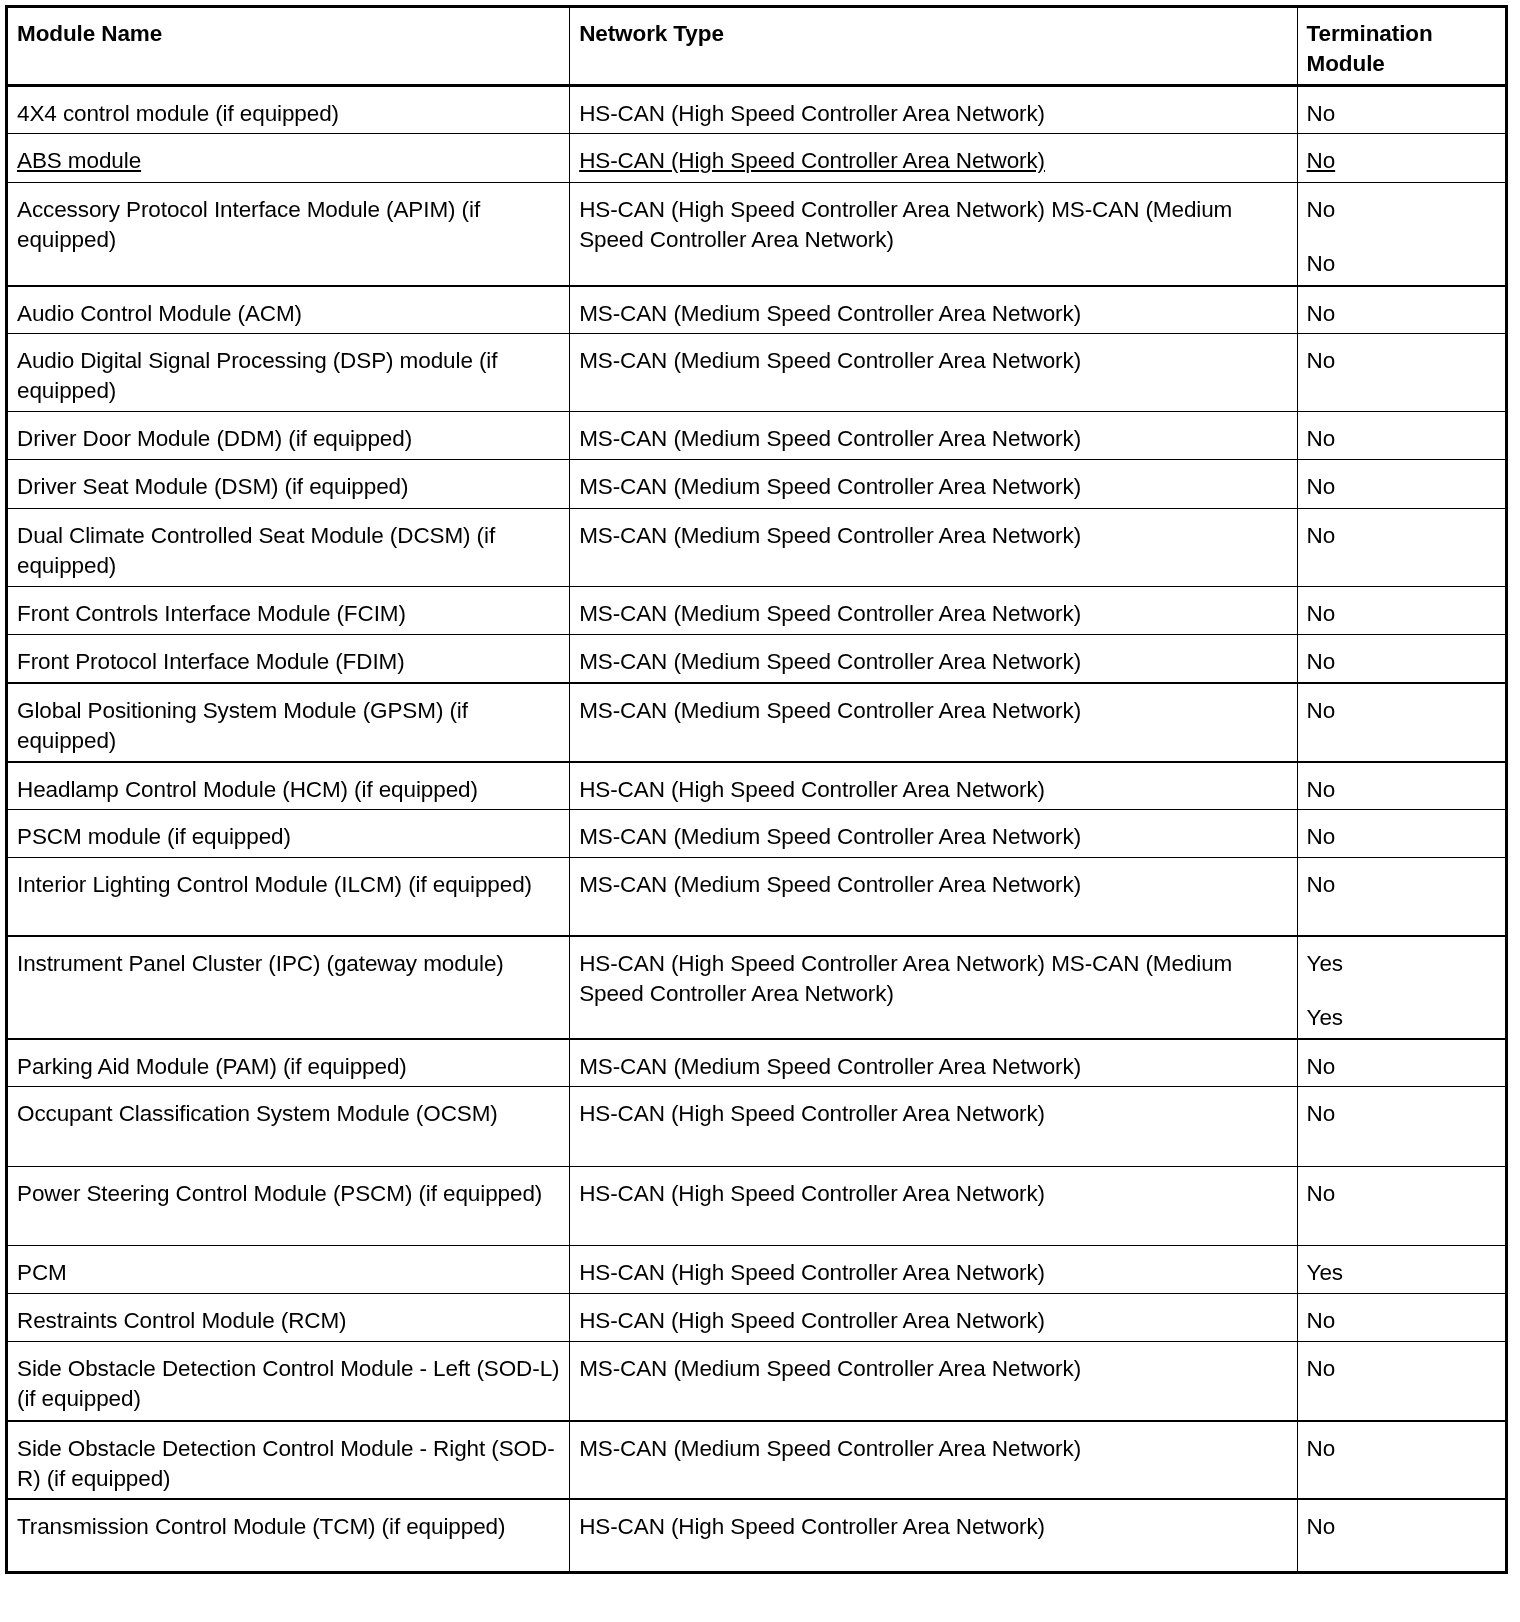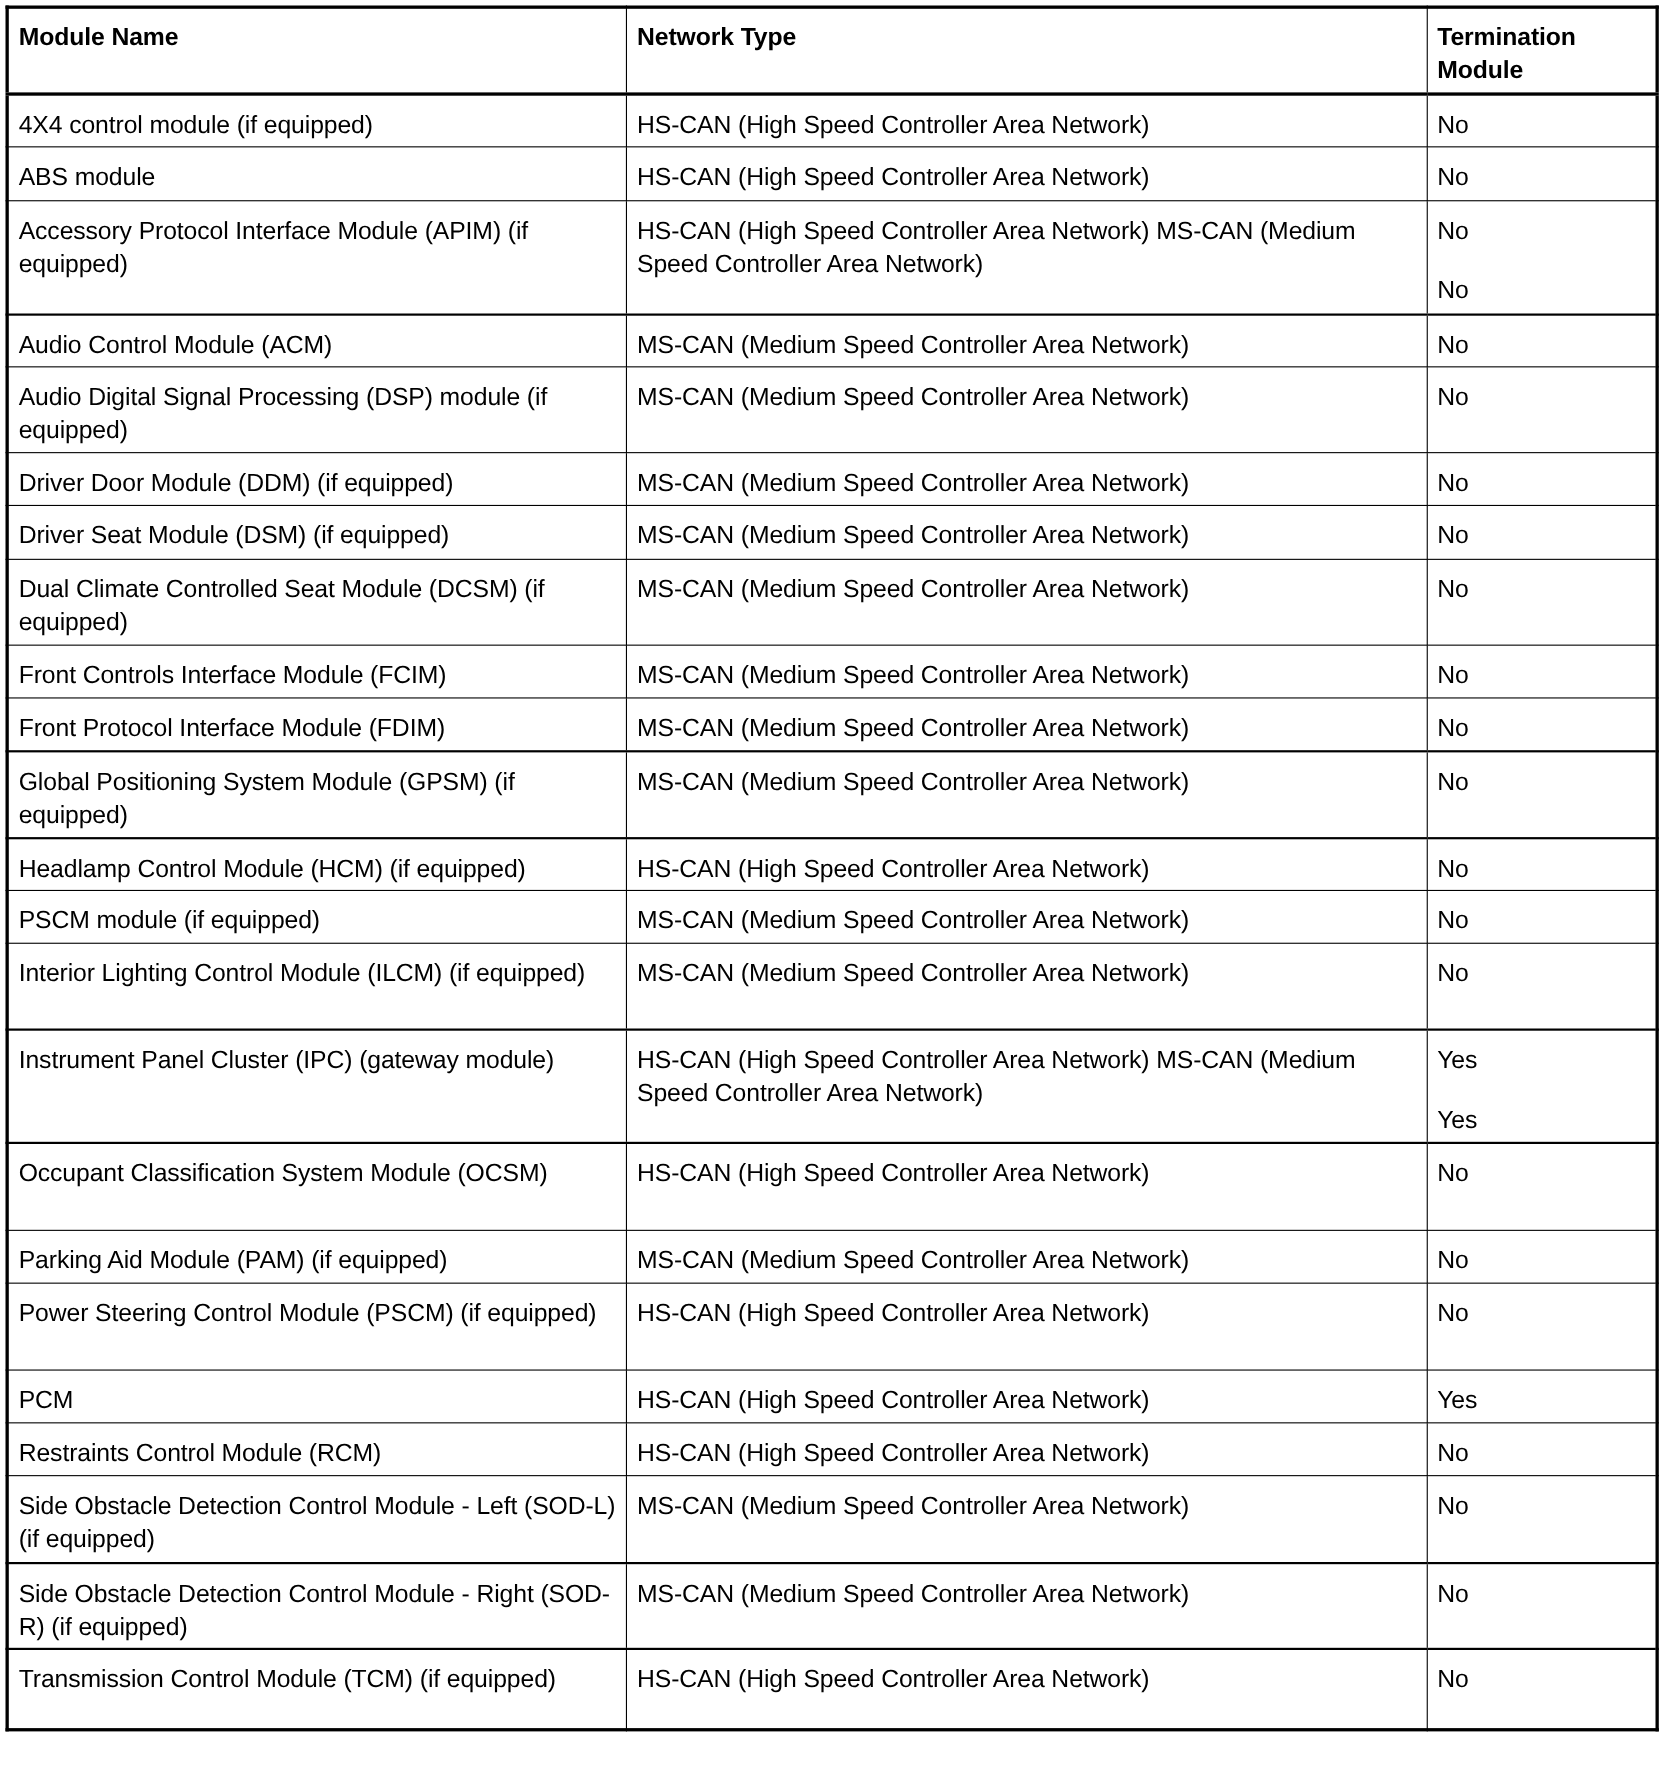--- a/index.html
+++ b/index.html
@@ -69,21 +69,21 @@
     </tr>
   </thead>
   <tbody id="table-body">
       <tr style="height: 48px;">
         <td>4X4 control module (if equipped)</td>
         <td>HS-CAN (High Speed Controller Area Network)</td>
         <td>
           <span class="term-line">No</span>
         </td>
       </tr>
-      <tr style="height: 49px;">
+      <tr style="height: 49px; text-decoration: underline;">
         <td>ABS module</td>
         <td>HS-CAN (High Speed Controller Area Network)</td>
         <td>
           <span class="term-line">No</span>
         </td>
       </tr>
       <tr class="thick" style="height: 103px;">
         <td>Accessory Protocol Interface Module (APIM) (if equipped)</td>
         <td>HS-CAN (High Speed Controller Area Network)  MS-CAN (Medium Speed Controller Area Network)</td>
         <td>
@@ -169,30 +169,30 @@
         </td>
       </tr>
       <tr class="thick" style="height: 103px;">
         <td>Instrument Panel Cluster (IPC) (gateway module)</td>
         <td>HS-CAN (High Speed Controller Area Network)  MS-CAN (Medium Speed Controller Area Network)</td>
         <td>
           <span class="term-line">Yes</span>
           <span class="term-line">Yes</span>
         </td>
       </tr>
+      <tr style="height: 48px;">
+        <td>Parking Aid Module (PAM) (if equipped)</td>
+        <td>MS-CAN (Medium Speed Controller Area Network)</td>
+        <td>
+          <span class="term-line">No</span>
+        </td>
+      </tr>
       <tr style="height: 80px;">
         <td>Occupant Classification System Module (OCSM)</td>
         <td>HS-CAN (High Speed Controller Area Network)</td>
-        <td>
-          <span class="term-line">No</span>
-        </td>
-      </tr>
-      <tr style="height: 48px;">
-        <td>Parking Aid Module (PAM) (if equipped)</td>
-        <td>MS-CAN (Medium Speed Controller Area Network)</td>
         <td>
           <span class="term-line">No</span>
         </td>
       </tr>
       <tr style="height: 79px;">
         <td>Power Steering Control Module (PSCM) (if equipped)</td>
         <td>HS-CAN (High Speed Controller Area Network)</td>
         <td>
           <span class="term-line">No</span>
         </td>

